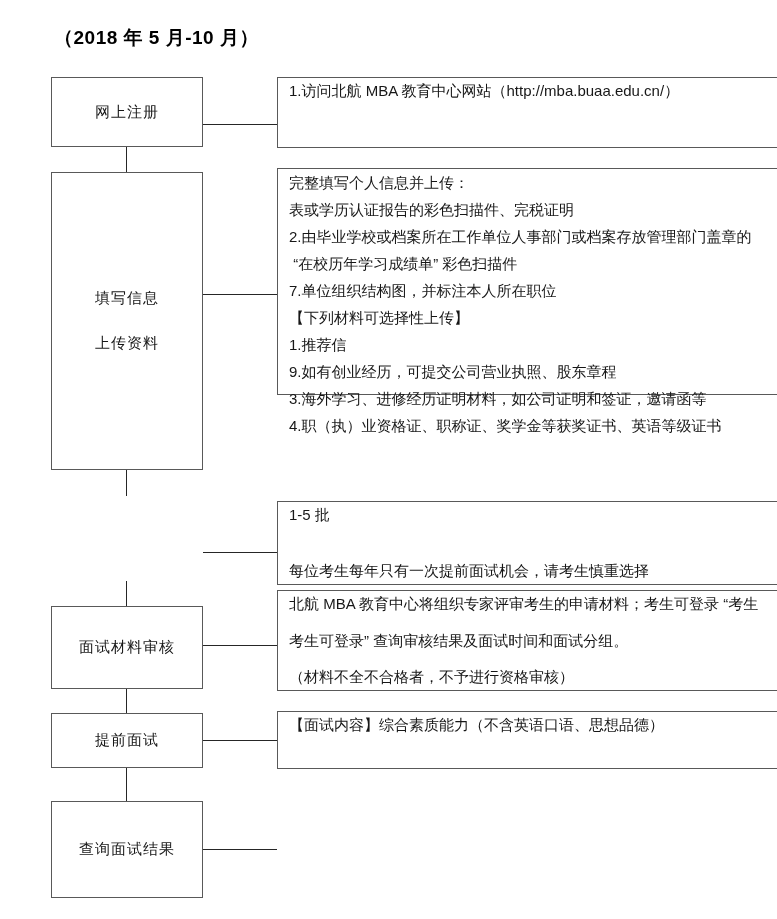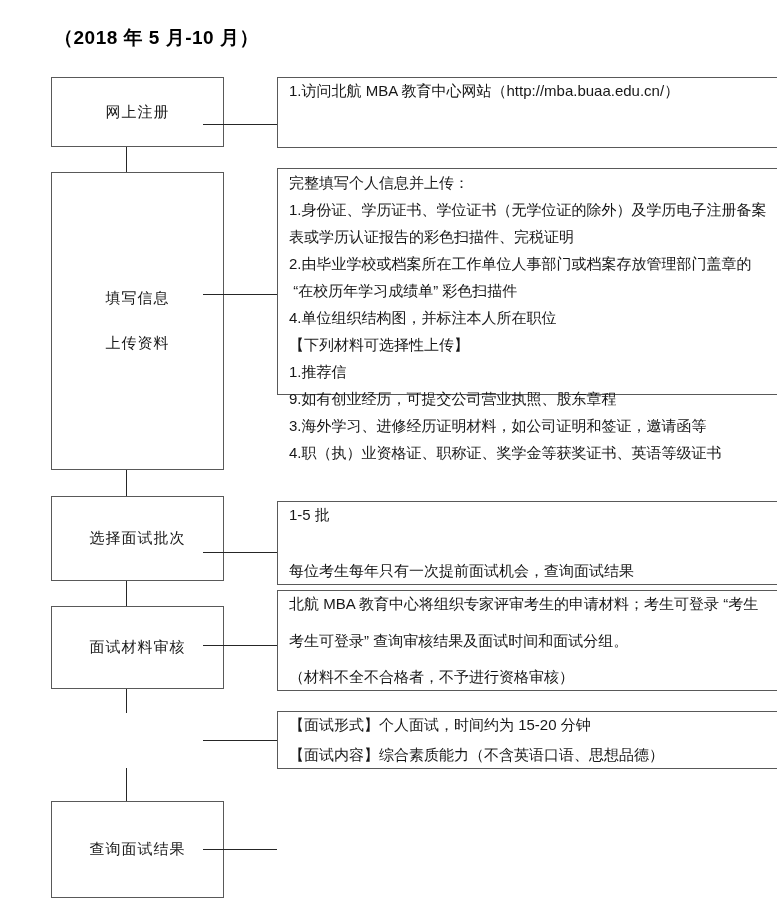--- a/index.html
+++ b/index.html
@@ -8,21 +8,21 @@
     font-family:"Liberation Sans","DejaVu Sans",sans-serif;color:#171717;overflow:hidden;margin-left:24px;
   }
   .title{
     position:absolute;left:30px;top:25px;font-size:19px;font-weight:700;color:#000;
     letter-spacing:.5px;white-space:pre;
   }
   .lbox,.rbox{
     position:absolute;box-sizing:border-box;border:1px solid #595959;background:#fff;
   }
   .lbox{
-    left:27px;width:173px;display:flex;flex-direction:column;align-items:center;
+    left:27px;width:152px;display:flex;flex-direction:column;align-items:center;
     justify-content:center;gap:26px;font-size:15px;letter-spacing:1px;text-align:center;
   }
   .rbox{
     left:253px;width:511px;display:flex;flex-direction:column;justify-content:space-between;
     padding:0 11px;font-size:15px;line-height:26px;
   }
   .rbox .line{white-space:pre-wrap;}
   .rbox .bold{font-weight:400;}
   #lbox1{top:77px;height:70px}   #rbox1{top:77px;height:71px}
   #lbox2{top:172px;height:298px} #rbox2{top:168px;height:227px;line-height:27px}
@@ -54,57 +54,55 @@
   </div>
   <div class="hline" id="h1"></div>
   <div class="vline" id="v1"></div>
 
   <div class="lbox" id="lbox2">
     <span>填写信息</span>
     <span>上传资料</span>
   </div>
   <div class="rbox" id="rbox2">
     <div class="line">完整填写个人信息并上传：</div>
-    <div class="line">1.身份证、学历证书、学位证书（无学位证的除外）及学历电子注册备案</div>
     <div class="line">表或学历认证报告的彩色扫描件、完税证明</div>
     <div class="line">2.由毕业学校或档案所在工作单位人事部门或档案存放管理部门盖章的</div>
     <div class="line"> “在校历年学习成绩单” 彩色扫描件</div>
-    <div class="line">4.单位组织结构图，并标注本人所在职位</div>
+    <div class="line">7.单位组织结构图，并标注本人所在职位</div>
     <div class="line bold">【下列材料可选择性上传】</div>
     <div class="line">1.推荐信</div>
     <div class="line">9.如有创业经历，可提交公司营业执照、股东章程</div>
     <div class="line">3.海外学习、进修经历证明材料，如公司证明和签证，邀请函等</div>
     <div class="line">4.职（执）业资格证、职称证、奖学金等获奖证书、英语等级证书</div>
   </div>
   <div class="hline" id="h2"></div>
   <div class="vline" id="v2"></div>
 
-  <div class="lbox" id="lbox3">
-    <span>选择面试批次</span>
-  </div>
   <div class="rbox" id="rbox3">
     <div class="line">1-5 批</div>
-    <div class="line">每位考生每年只有一次提前面试机会，查询面试结果</div>
+    <div class="line">每位考生每年只有一次提前面试机会，请考生慎重选择</div>
   </div>
   <div class="hline" id="h3"></div>
   <div class="vline" id="v3"></div>
 
   <div class="lbox" id="lbox4">
     <span>面试材料审核</span>
   </div>
   <div class="rbox" id="rbox4">
     <div class="line">北航 MBA 教育中心将组织专家评审考生的申请材料；考生可登录 “考生</div>
     <div class="line">考生可登录” 查询审核结果及面试时间和面试分组。</div>
     <div class="line">（材料不全不合格者，不予进行资格审核）</div>
   </div>
   <div class="hline" id="h4"></div>
   <div class="vline" id="v4"></div>
 
+  <div class="lbox" id="lbox5">
+    <span>提前面试</span>
+  </div>
   <div class="rbox" id="rbox5">
-    <div class="line">【面试形式】个人面试，时间约为 15-20 分钟</div>
     <div class="line">【面试内容】综合素质能力（不含英语口语、思想品德）</div>
   </div>
   <div class="hline" id="h5"></div>
   <div class="vline" id="v5"></div>
 
   <div class="lbox" id="lbox6">
     <span>查询面试结果</span>
   </div>
   <div class="hline" id="h6"></div>
 

